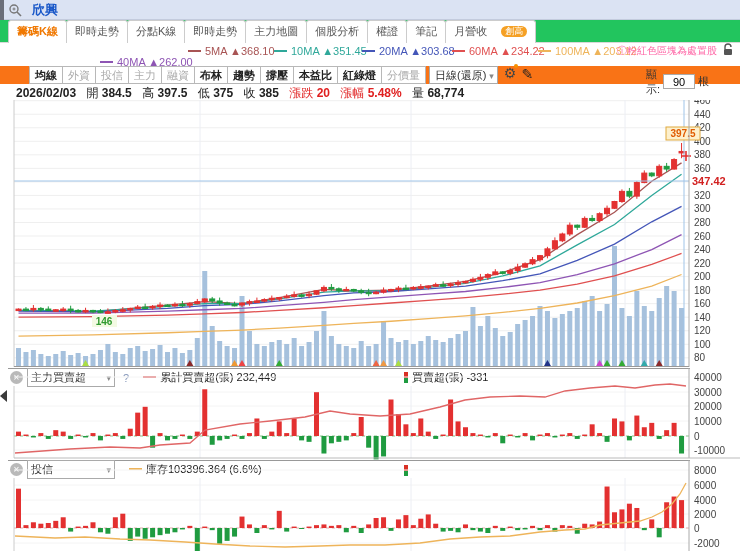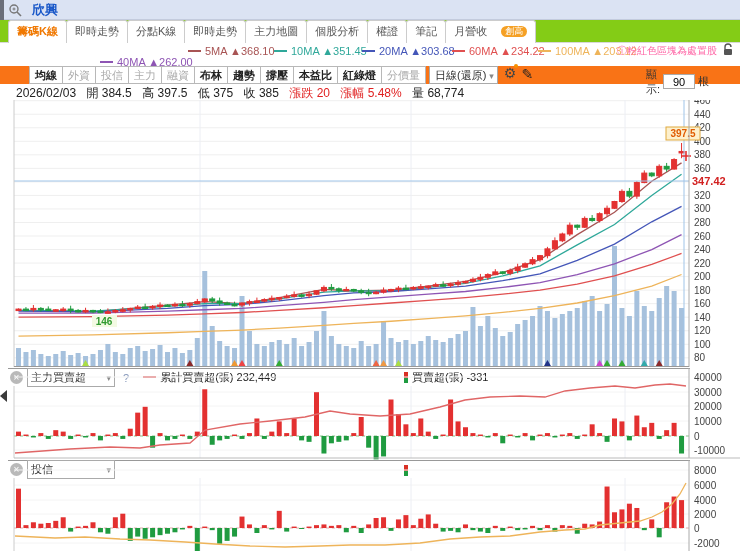--- a/index.html
+++ b/index.html
@@ -2,40 +2,40 @@
 <html><head>
 <meta charset="utf-8">
 <style>
 *{box-sizing:border-box;margin:0;padding:0}
 body{width:740px;height:551px;overflow:hidden;background:#fff;font-family:"Liberation Sans",sans-serif;color:#333}
 #app{position:relative;width:588px;height:551px;font-size:11px}
 .topbar{position:absolute;top:0;left:0;width:740px;height:20px;background:#dbe3f3;border-bottom:1px solid #c3cbdd;display:flex;align-items:center}
 .corner{position:absolute;left:0;top:0;width:4px;height:20px;background:#6b6f7a}
 .zoomtool{margin-left:8px;display:flex;align-items:center;color:#777}
 .apptitle{color:#1857c8;font-weight:bold;font-size:13px;margin-left:8px}
-.tabs{position:absolute;top:20px;left:0;width:740px;height:23px;background:#84cc16;border-bottom:1px solid #d8d8d8;display:flex;align-items:center;padding-left:8px}
+.tabs{position:absolute;top:20px;left:0;width:740px;height:23px;background:#22c55e;border-bottom:1px solid #d8d8d8;display:flex;align-items:center;padding-left:8px}
 .tab{border:1px solid #ccc;border-bottom:none;border-radius:3px 3px 0 0;padding:3px 8px 4px;background:#fff;color:#555;margin-right:-1px;white-space:nowrap;cursor:pointer}
 .tab.active{color:#f07800;font-weight:bold}
 .badge{display:inline-block;background:#f5a024;color:#fff;border-radius:8px;font-size:9px;line-height:11px;padding:0 4px;margin-left:14px;vertical-align:1px}
 .legendrow{position:absolute;left:0;top:43px;width:740px;height:24px;background:#fff}
 .ma-item{position:absolute;white-space:nowrap;font-size:11px}
 .dash{display:inline-block;width:13px;height:2px;vertical-align:3px;margin-right:4px}
 .pinknote{position:absolute;left:617px;top:1px;color:#ff5fa2;font-size:10px}
 .toolrow{position:absolute;left:0;top:66px;width:740px;height:18px;background:#f97316;display:flex;padding-left:29px}
 .tbtn{border:1px solid #b8b8b8;background:#fff;padding:1px 5px;margin-right:-1px;font-size:11px;color:#222;font-weight:bold;cursor:pointer;white-space:nowrap}
 .tbtn.dim{color:#aaa;font-weight:normal}
 .psel{border:1px solid #aaa;background:#fff;padding:1px 3px 1px 5px;margin-left:4px;font-size:11px;color:#333;cursor:pointer;white-space:nowrap}
 .caret{color:#888;font-size:9px;margin-left:3px}
 .gear{position:relative;font-size:14px;color:#444;margin-left:6px;cursor:pointer;line-height:14px}
 .gdot{position:absolute;right:-2px;top:-2px;width:4px;height:4px;border-radius:50%;background:#f59000}
 .pencil{font-size:14px;color:#222;margin-left:5px;cursor:pointer}
 .dispbox{position:absolute;left:646px;top:66px;display:flex;align-items:center}
 .dispbox input{width:32px;height:15px;border:1px solid #aaa;text-align:center;font-size:11px;margin:8px 3px;font-family:"Liberation Sans",sans-serif}
 .quote{position:absolute;left:16px;top:85px;white-space:nowrap;font-size:12px;color:#222}
-.quote b{font-weight:normal}
+.quote b{font-weight:bold}
 .quote .lab{margin-left:7px}
 .quote .red{color:#e02020}
 svg{position:absolute;left:0}
 .pane-head{position:absolute;left:8px;width:682px;height:18px;background:#fff;border-top:1px solid #999;display:flex;align-items:center;font-size:11px}
 .closeicon{width:13px;height:13px;border-radius:50%;background:#b9b9b9;color:#fff;font-size:10px;line-height:13px;text-align:center;margin:0 4px 0 2px;cursor:pointer}
 .selbox{border:1px solid #aaa;width:88px;padding:1px 3px;display:flex;justify-content:space-between;align-items:center;cursor:pointer;background:#fff}
 .helpq{color:#8899bb;margin-left:8px;cursor:pointer}
 .lgd{margin-left:14px;white-space:nowrap;color:#222}
 .barpair{display:inline-block;width:4px;height:11px;vertical-align:-2px;margin-right:4px;background:linear-gradient(to bottom,#d93025 0 55%,#1f9b40 55% 100%)}
 .rightlgd{position:absolute;left:396px;white-space:nowrap;color:#222}
@@ -586,20 +586,21 @@
       <line x1="689" y1="0" x2="689" y2="90" stroke="#aaa"></line>
       <line x1="14" y1="90" x2="740" y2="90" stroke="#bbb"></line>
     </svg>
 
 <div class="pane-head" style="top:460px">
   <div class="closeicon">×</div>
   <div class="selbox">
         <span>投信</span>
         <span class="caret">▾</span>
       </div>
+  <span class="lgd"><span class="dash" style="background:#eeb45a"></span><span>庫存103396.364 (6.6%)</span></span>
   <span class="rightlgd"><span class="barpair"></span></span>
 </div>
 <svg id="botChart" width="740" height="91" style="top:460px;pointer-events:none">
       <line x1="14" y1="10" x2="689" y2="10" stroke="#f4f4f4"></line>
       <text x="694" y="13.5" font-size="10" fill="#444">8000</text>
       <line x1="14" y1="25" x2="689" y2="25" stroke="#f4f4f4"></line>
       <text x="694" y="28.5" font-size="10" fill="#444">6000</text>
       <line x1="14" y1="40" x2="689" y2="40" stroke="#f4f4f4"></line>
       <text x="694" y="43.5" font-size="10" fill="#444">4000</text>
       <line x1="14" y1="54" x2="689" y2="54" stroke="#f4f4f4"></line>

